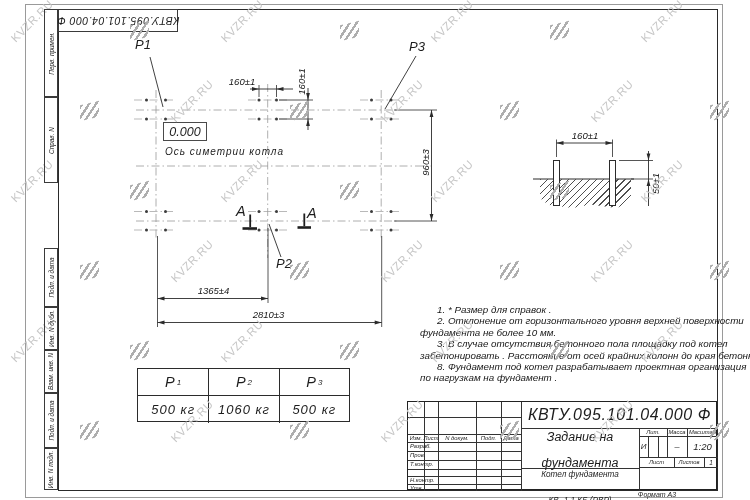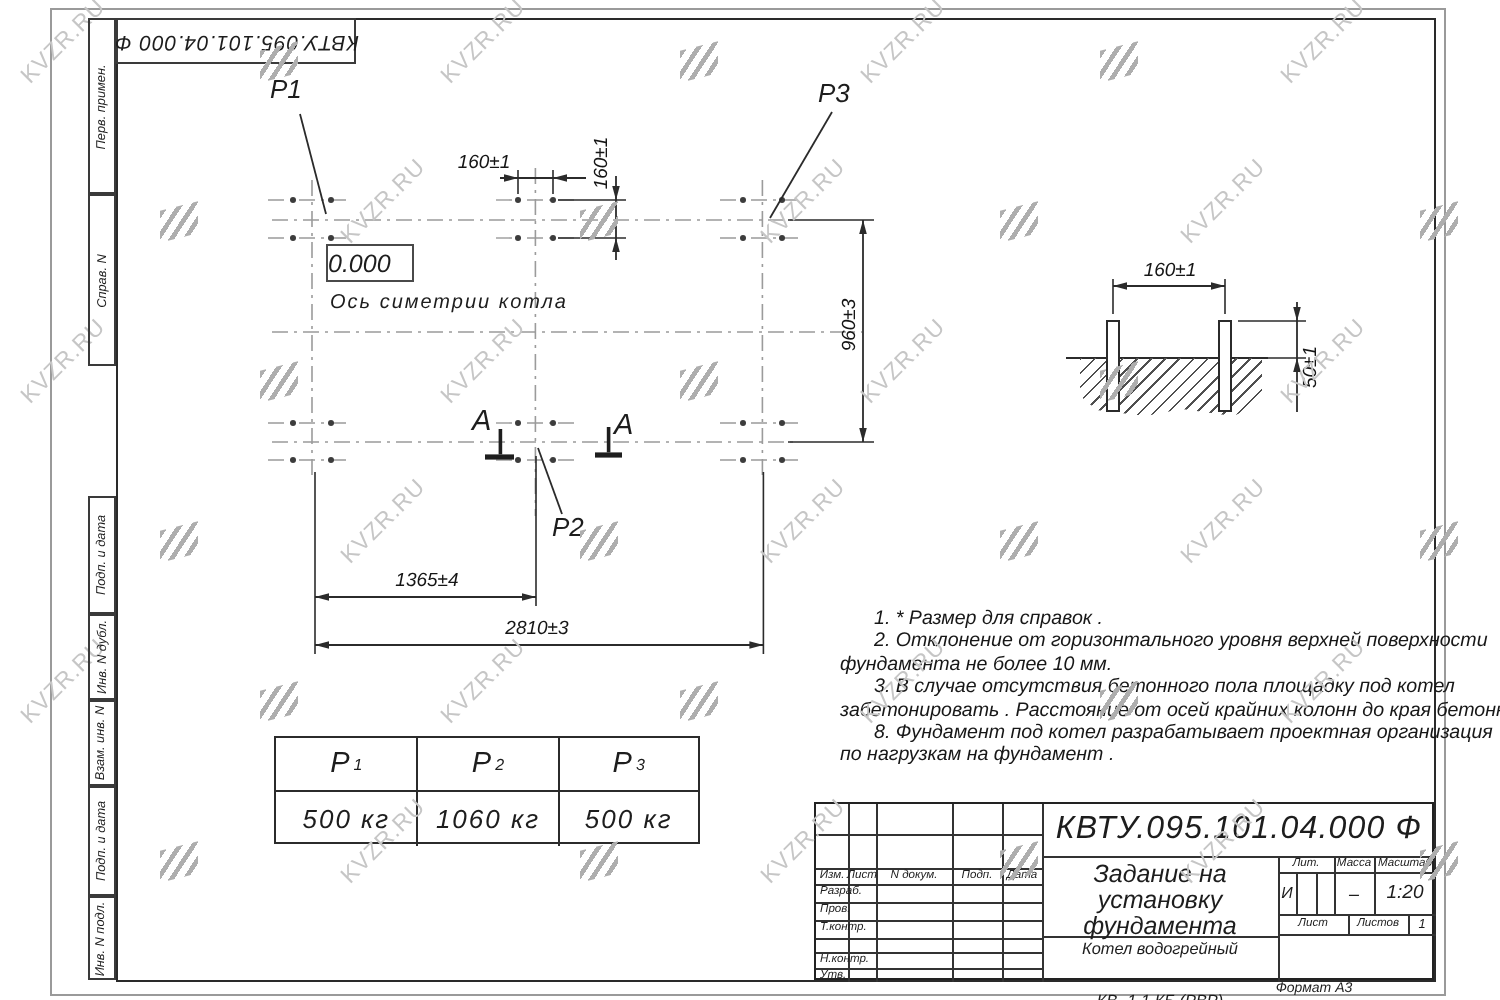--- a/index.html
+++ b/index.html
@@ -18,21 +18,21 @@
   #corner-box{left:58px;top:9px;width:118px;height:21px;border:1px solid #3a3a3a;
               display:flex;align-items:center;justify-content:center;}
   #corner-box span{transform:rotate(180deg);font-size:10.5px;white-space:nowrap;letter-spacing:.5px;}
   
   .strip{left:44px;width:14px;border:1px solid #3a3a3a;}
   .strip span{font-size:6.4px;}
   
   #linework{left:0;top:0;width:750px;height:500px;}
   
   #level-box{left:163px;top:122px;width:42px;height:17px;border:1px solid #4a4a4a;
-             display:flex;align-items:center;font-size:12.5px;}
+             display:flex;align-items:center;justify-content:center;font-size:12.5px;}
   
   .dim{font-size:9.5px;color:#151515;}
   
   #aa-block{left:540px;top:179px;width:91px;height:29px;
     background:repeating-linear-gradient(135deg,#4f4f4f 0,#4f4f4f .9px,transparent .9px,transparent 5px);
     clip-path:polygon(0 0,100% 0,100% 60%,95% 86%,84% 100%,56% 88%,36% 100%,10% 90%,2% 72%,0 50%);}
   .bolt{width:7px;height:46px;background:#fff;border:1px solid #2b2b2b;box-sizing:border-box;}
   
   #load-table{left:137px;top:368px;width:213px;height:54px;border:1.2px solid #2b2b2b;
               display:grid;grid-template-columns:1fr 1fr 1fr;grid-template-rows:27px 27px;box-sizing:border-box;}
@@ -252,23 +252,22 @@
       <div class="cell tb-small" style="left: 30px; top: 32px; width: 38px; height: 8px;">N докум.</div>
       <div class="cell tb-small" style="left: 68px; top: 32px; width: 25px; height: 8px;">Подп.</div>
       <div class="cell tb-small" style="left: 93px; top: 32px; width: 20px; height: 8px;">Дата</div>
       <div class="cell tb-small" style="left: 1px; top: 40px; width: 30px; height: 8px; justify-content: flex-start; padding-left: 1px;">Разраб.</div>
       <div class="cell tb-small" style="left: 1px; top: 49px; width: 30px; height: 8px; justify-content: flex-start; padding-left: 1px;">Пров.</div>
       <div class="cell tb-small" style="left: 1px; top: 58px; width: 30px; height: 8px; justify-content: flex-start; padding-left: 1px;">Т.контр.</div>
       <div class="cell tb-small" style="left: 1px; top: 74px; width: 30px; height: 8px; justify-content: flex-start; padding-left: 1px;">Н.контр.</div>
       <div class="cell tb-small" style="left: 1px; top: 82px; width: 30px; height: 8px; justify-content: flex-start; padding-left: 1px;">Утв.</div>
       <div class="cell " id="tb-desig" style="left: 113px; top: 0px; width: 197px; height: 26px;">КВТУ.095.101.04.000  Ф</div>
       <div class="cell tb-title" style="left: 113px; top: 28px; width: 118px; height: 13px;">Задание на</div>
-      <div class="cell tb-title" style="left: 113px; top: 41px; width: 118px; height: 13px;">установку</div>
       <div class="cell tb-title" style="left: 113px; top: 54px; width: 118px; height: 13px;">фундамента</div>
-      <div class="cell tb-prod" style="left: 113px; top: 67px; width: 118px; height: 10px;">Котел водогрейный</div>
+      <div class="cell tb-prod" style="left: 113px; top: 67px; width: 118px; height: 10px;">Котел фундамента</div>
       <div class="cell tb-prod" style="left: 113px; top: 93px; width: 118px; height: 10px;">КВ -1,1  КБ  (РВР)</div>
       <div class="cell tb-small" style="left: 231px; top: 26px; width: 28px; height: 8px;">Лит.</div>
       <div class="cell tb-small" style="left: 259px; top: 26px; width: 20px; height: 8px;">Масса</div>
       <div class="cell tb-small" style="left: 279px; top: 26px; width: 31px; height: 8px;">Масштаб</div>
       <div class="cell " style="left: 231px; top: 34px; width: 9px; height: 21px; font-size: 8px;">И</div>
       <div class="cell " style="left: 259px; top: 34px; width: 20px; height: 21px; font-size: 9px;">–</div>
       <div class="cell " style="left: 279px; top: 34px; width: 31px; height: 21px; font-size: 9.5px;">1:20</div>
       <div class="cell tb-small" style="left: 231px; top: 55px; width: 35px; height: 10px;">Лист</div>
       <div class="cell tb-small" style="left: 266px; top: 55px; width: 30px; height: 10px;">Листов</div>
       <div class="cell " style="left: 296px; top: 55px; width: 14px; height: 10px; font-size: 6.5px;">1</div>

